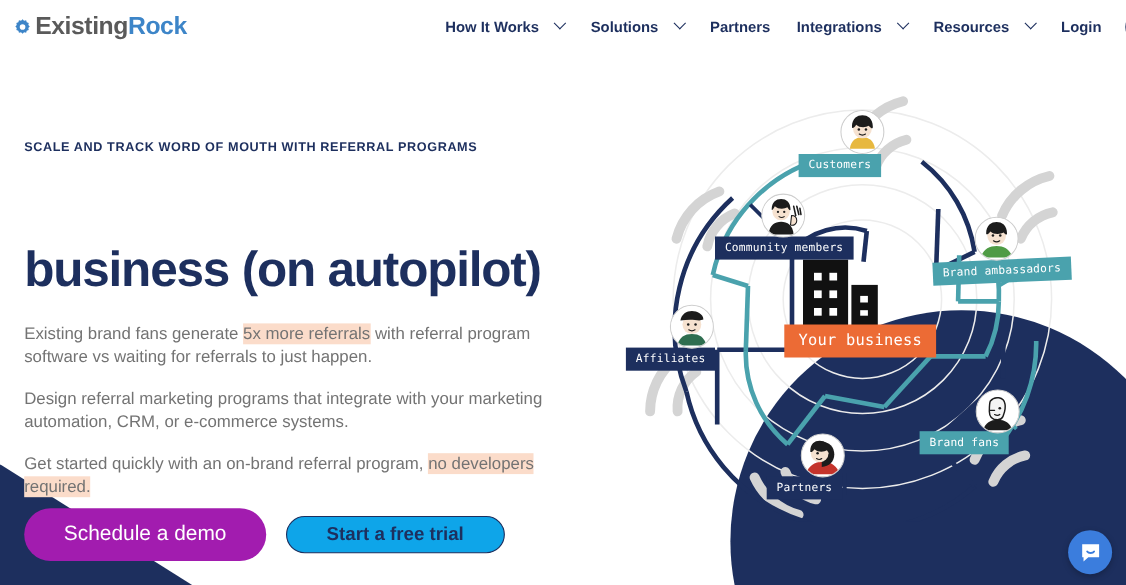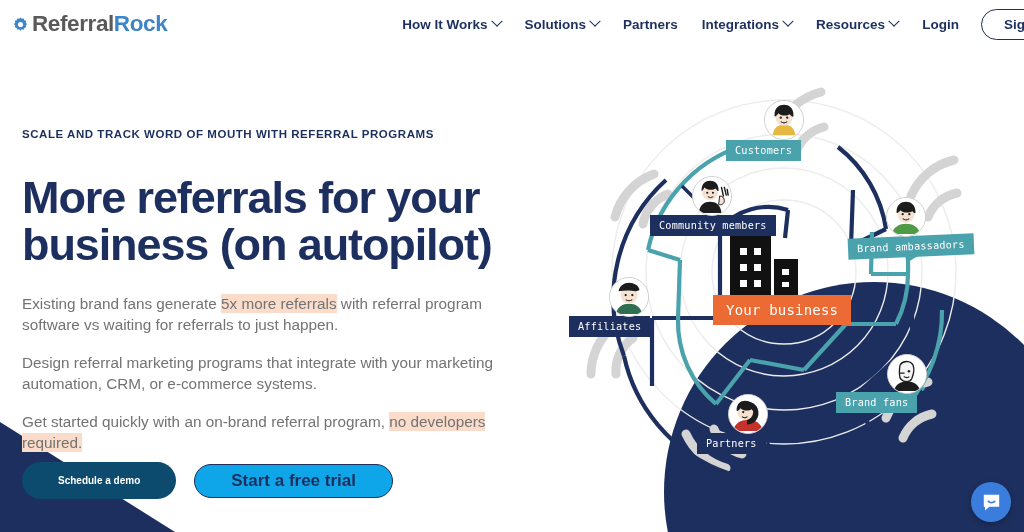--- a/index.html
+++ b/index.html
@@ -62,21 +62,21 @@
 
   .nav {
     display: flex;
     align-items: center;
     margin-left: 223px;
     gap: 0px;
   }
   .nav-item {
     display: flex;
     align-items: center;
-    gap: 5px;
+    gap: 15px;
     color: #1d2f5e;
     font-size: 13.5px;
     font-weight: 700;
     padding: 6px 12px;
     cursor: pointer;
     white-space: nowrap;
   }
   .chev {
     display: inline-block;
     width: 8px; height: 8px;
@@ -136,27 +136,27 @@
 
   .cta-row {
     position: absolute;
     left: 22px; top: 462px;
     display: flex;
     align-items: center;
     gap: 18px;
     z-index: 10;
   }
   .btn-demo-cta {
-    background: #0c4a6e;
+    background: #a21caf;
     color: #ffffff;
     border: none;
     border-radius: 24px;
     padding: 13px 36px;
-    font-size: 10px;
-    font-weight: 700;
+    font-size: 19px;
+    font-weight: 400;
     cursor: pointer;
     white-space: nowrap;
   }
   .btn-trial {
     background: #0ea5e9;
     color: #1d2f5e;
     border: 1.6px solid #1d2f5e;
     border-radius: 24px;
     padding: 6px 36px;
     font-size: 17px;
@@ -227,21 +227,21 @@
   <div class="corner-wedge-bl"></div>
   <div class="corner-wedge-br"></div>
 
   <div class="header">
 
     <div class="logo">
       <svg class="logo-gear" viewBox="0 0 24 24">
         <path fill="#3d85c8" d="M12 0.8l2.2 2.1 3-0.6 0.9 2.9 2.9 0.9-0.6 3 2.1 2.2-2.1 2.2 0.6 3-2.9 0.9-0.9 2.9-3-0.6-2.2 2.1-2.2-2.1-3 0.6-0.9-2.9-2.9-0.9 0.6-3-2.1-2.2 2.1-2.2-0.6-3 2.9-0.9 0.9-2.9 3 0.6z"></path>
         <circle cx="12" cy="12" r="4.1" fill="#ffffff"></circle>
       </svg>
-      <span class="logo-text"><span class="part1">Referral</span><span class="part2">Rock</span></span>
+      <span class="logo-text"><span class="part1">Existing</span><span class="part2">Rock</span></span>
     </div>
 
     <nav class="nav">
       <div class="nav-item">
         <span>How It Works</span>
         <span class="chev"></span>
       </div>
       <div class="nav-item">
         <span>Solutions</span>
         <span class="chev"></span>
@@ -261,21 +261,21 @@
         <span>Login</span>
       </div>
       <button class="btn-signup">Sign Up</button>
 
     </nav>
   </div>
 
   <div class="hero-left">
     <div class="eyebrow">SCALE AND TRACK WORD OF MOUTH WITH REFERRAL PROGRAMS</div>
     <h1 class="headline">
-      <span>More referrals for your</span><br>
+      <br>
       <span>business (on autopilot)</span>
     </h1>
 
     <p class="para"><span>Existing brand fans generate </span><span class="hl">5x more referrals</span><span> with referral program software vs waiting for referrals to just happen.</span></p>
 
     <p class="para">Design referral marketing programs that integrate with your marketing automation, CRM, or e-commerce systems.</p>
 
     <p class="para"><span>Get started quickly with an on-brand referral program, </span><span class="hl">no developers required.</span></p>
   </div>
 

